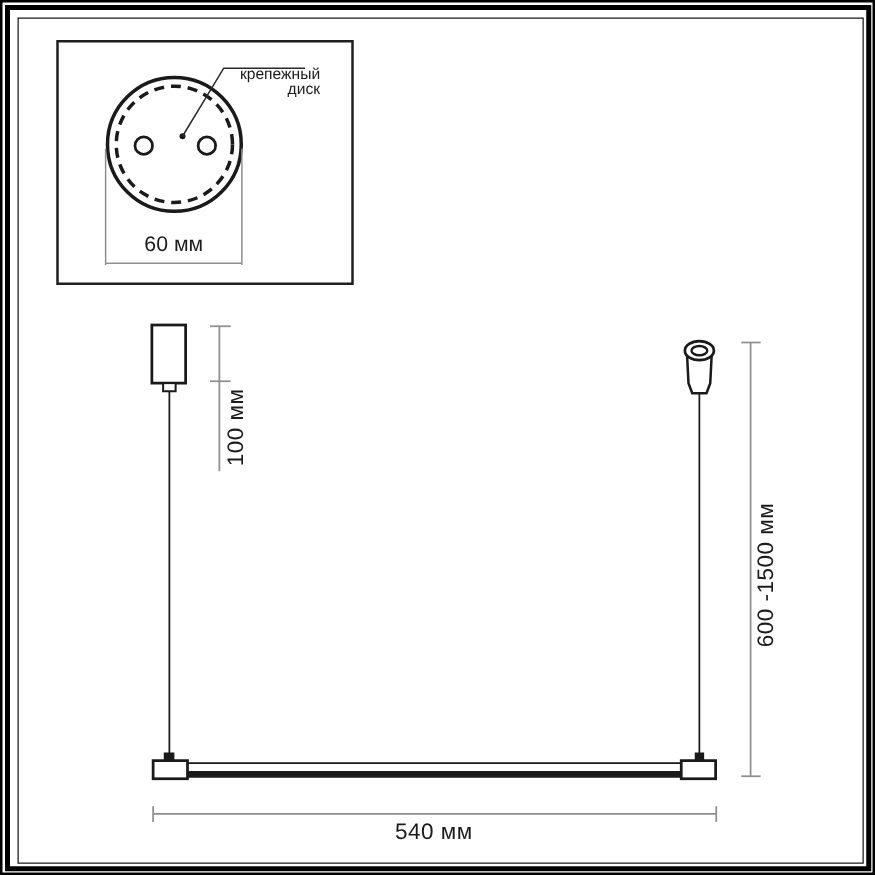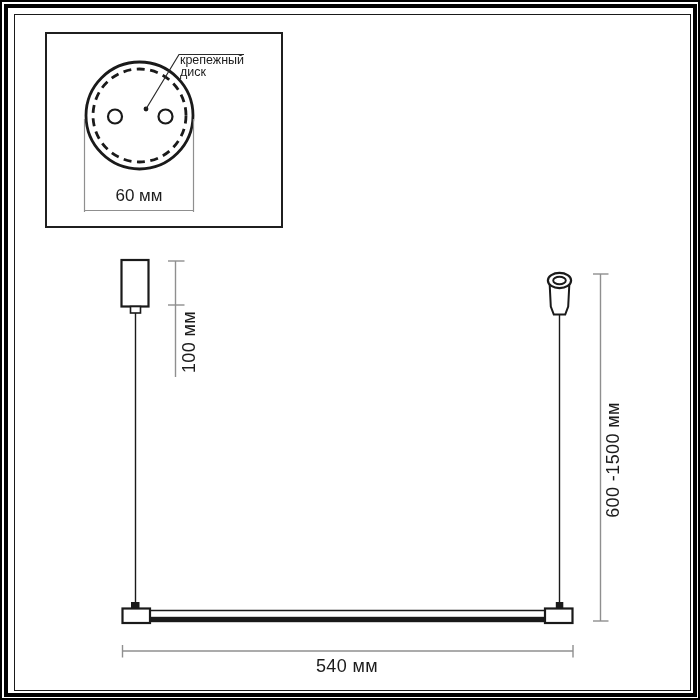--- a/index.html
+++ b/index.html
@@ -36,21 +36,22 @@
     white-space: nowrap;
     transform: translate(-50%, -50%);
     user-select: none;
   }
   .lbl.rot { transform: translate(-50%, -50%) rotate(-90deg); }
   .lbl-dim { font-size: 18px; letter-spacing: 0.4px; }
   .lbl-dim-small { font-size: 17px; }
   .lbl-callout {
     font-size: 12.5px;
     line-height: 11.5px;
-    text-align: left;
+    text-align: right;
+    margin-left: 12px;
   }
 </style>
 </head>
 <body>
 
 <div id="stage">
 
   <div class="frame frame-outer"></div>
   <div class="frame frame-band"></div>
   <div class="frame frame-inner"></div>

